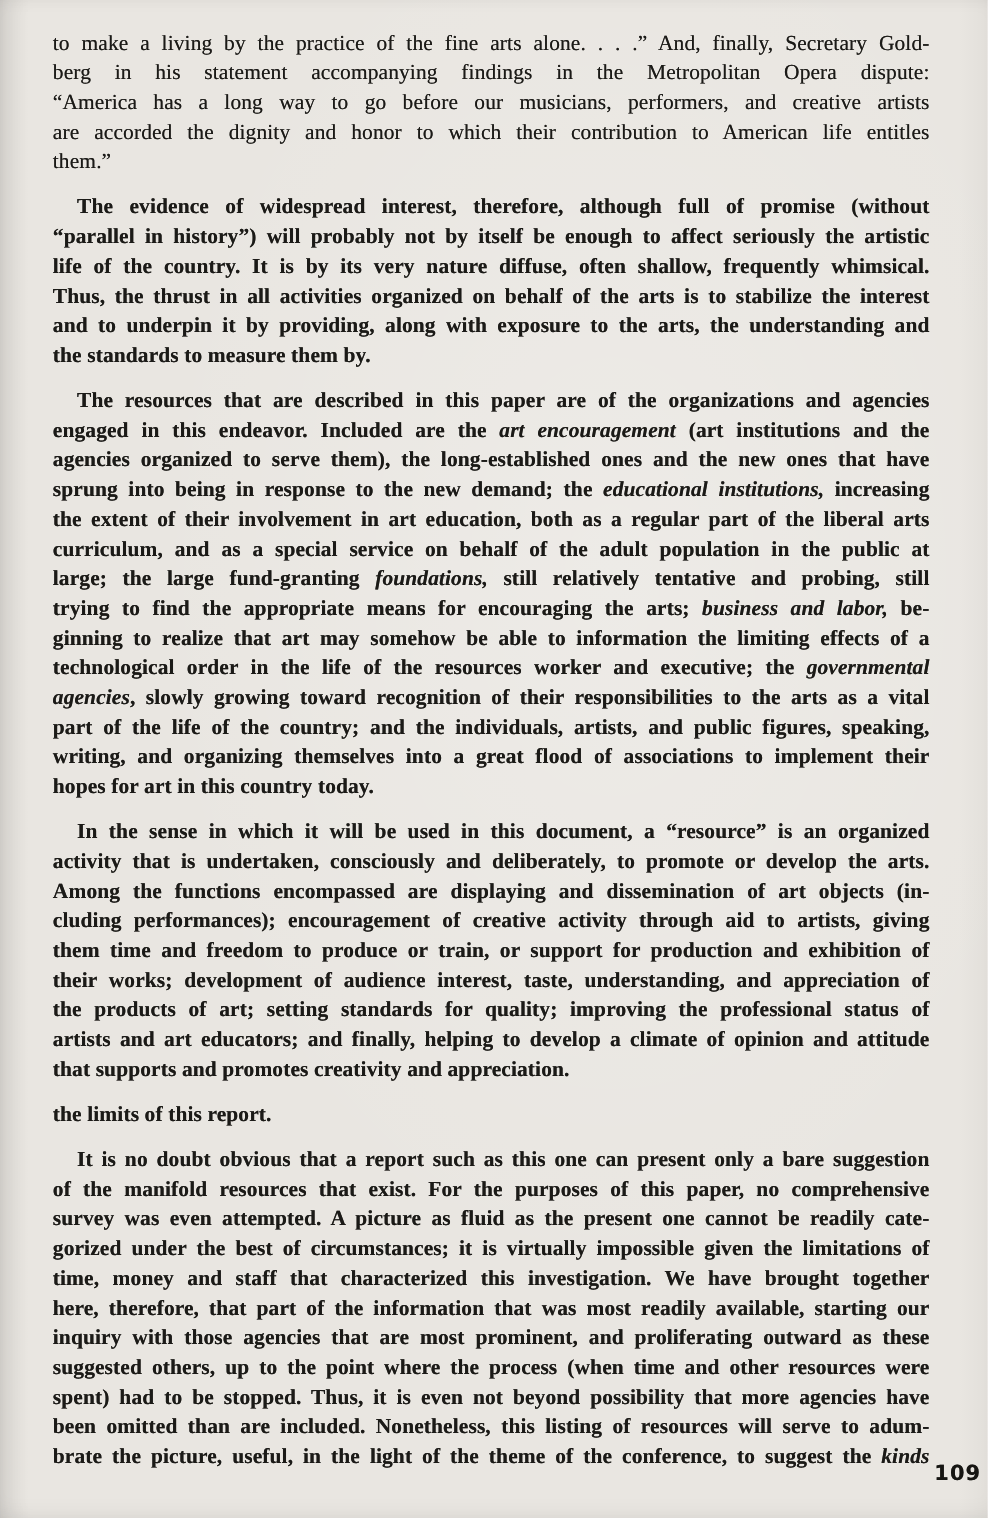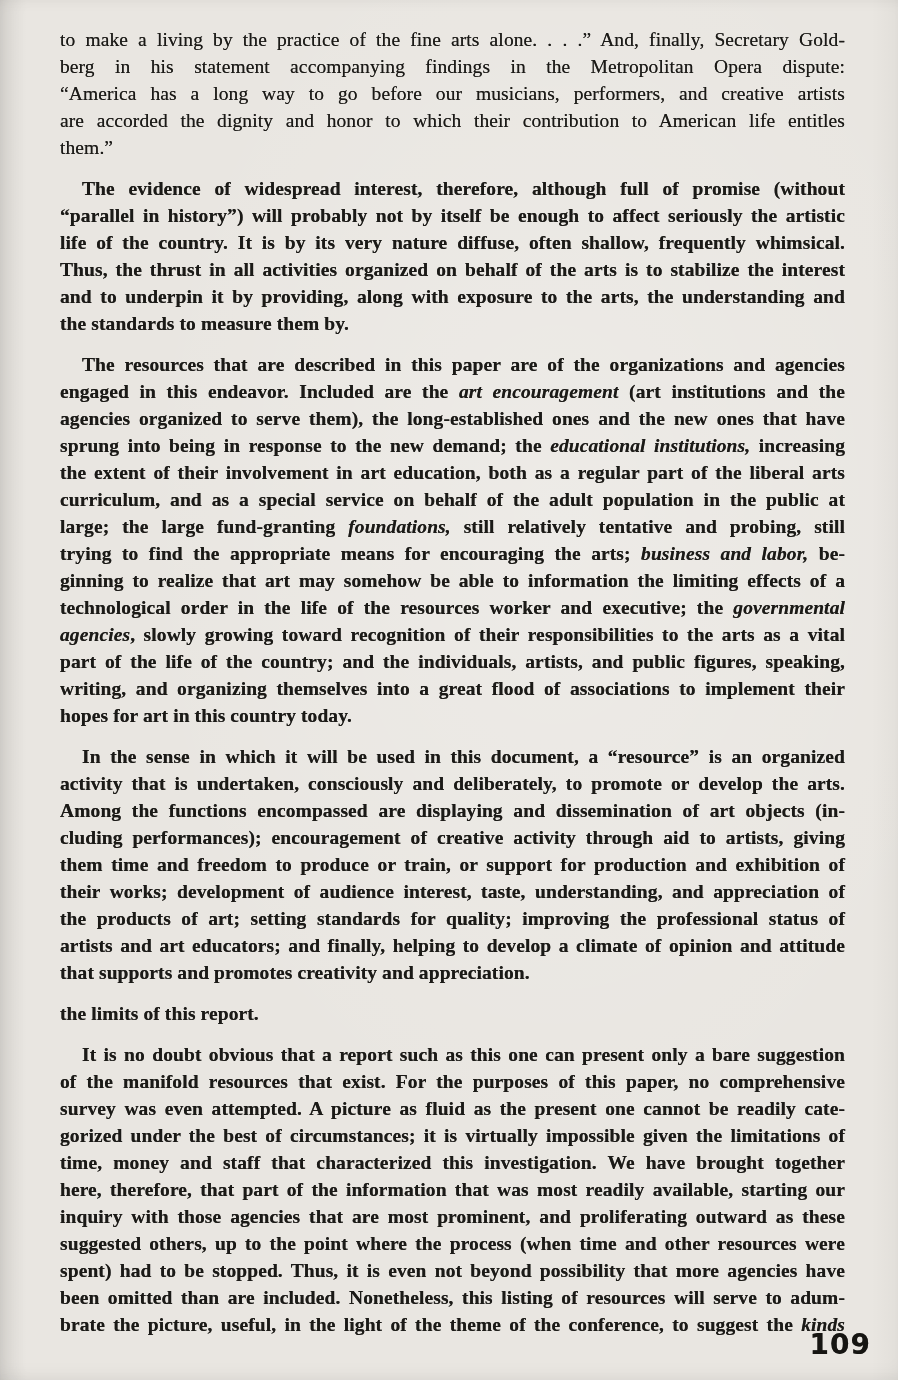--- a/index.html
+++ b/index.html
@@ -10,21 +10,21 @@
     width: 898px;
     height: 1380px;
     overflow: hidden;
     font-family: "Liberation Serif", "DejaVu Serif", serif;
   }
   .page {
     position: relative;
     width: 898px;
     height: 1380px;
     box-sizing: border-box;
-    padding: 26px 53px 0 60px;
+    padding: 26px 53px 0 48px;
     background:
       radial-gradient(ellipse at 62% 38%, rgba(255,255,255,0.20) 0%, rgba(255,255,255,0.0) 55%),
       linear-gradient(90deg, rgba(0,0,0,0.05) 0%, rgba(0,0,0,0.0) 3%, rgba(0,0,0,0.0) 97%, rgba(0,0,0,0.03) 100%),
       #e9e6e1;
     box-shadow:
       inset 16px 0 30px -22px rgba(0,0,0,0.18),
       inset 0 -14px 26px -20px rgba(0,0,0,0.12),
       inset 0 10px 22px -18px rgba(0,0,0,0.10);
     color: #1b1a17;
   }
@@ -46,25 +46,25 @@
     text-align-last: left;
   }
   .line.first-indent {
     text-indent: 22px;
   }
   .it {
     font-style: italic;
   }
   .page-number {
     position: absolute;
-    right: 27px;
+    right: 6px;
     top: 1328px;
     font-family: "DejaVu Sans", "Liberation Sans", sans-serif;
     font-weight: 700;
-    font-size: 28px;
+    font-size: 19px;
     letter-spacing: 1px;
     color: #161512;
     text-shadow: 0 0 0.5px rgba(22,21,18,0.7);
   }
 </style>
 </head>
 <body>
 
 <div class="page">
   <div class="text-column" id="text-column">

